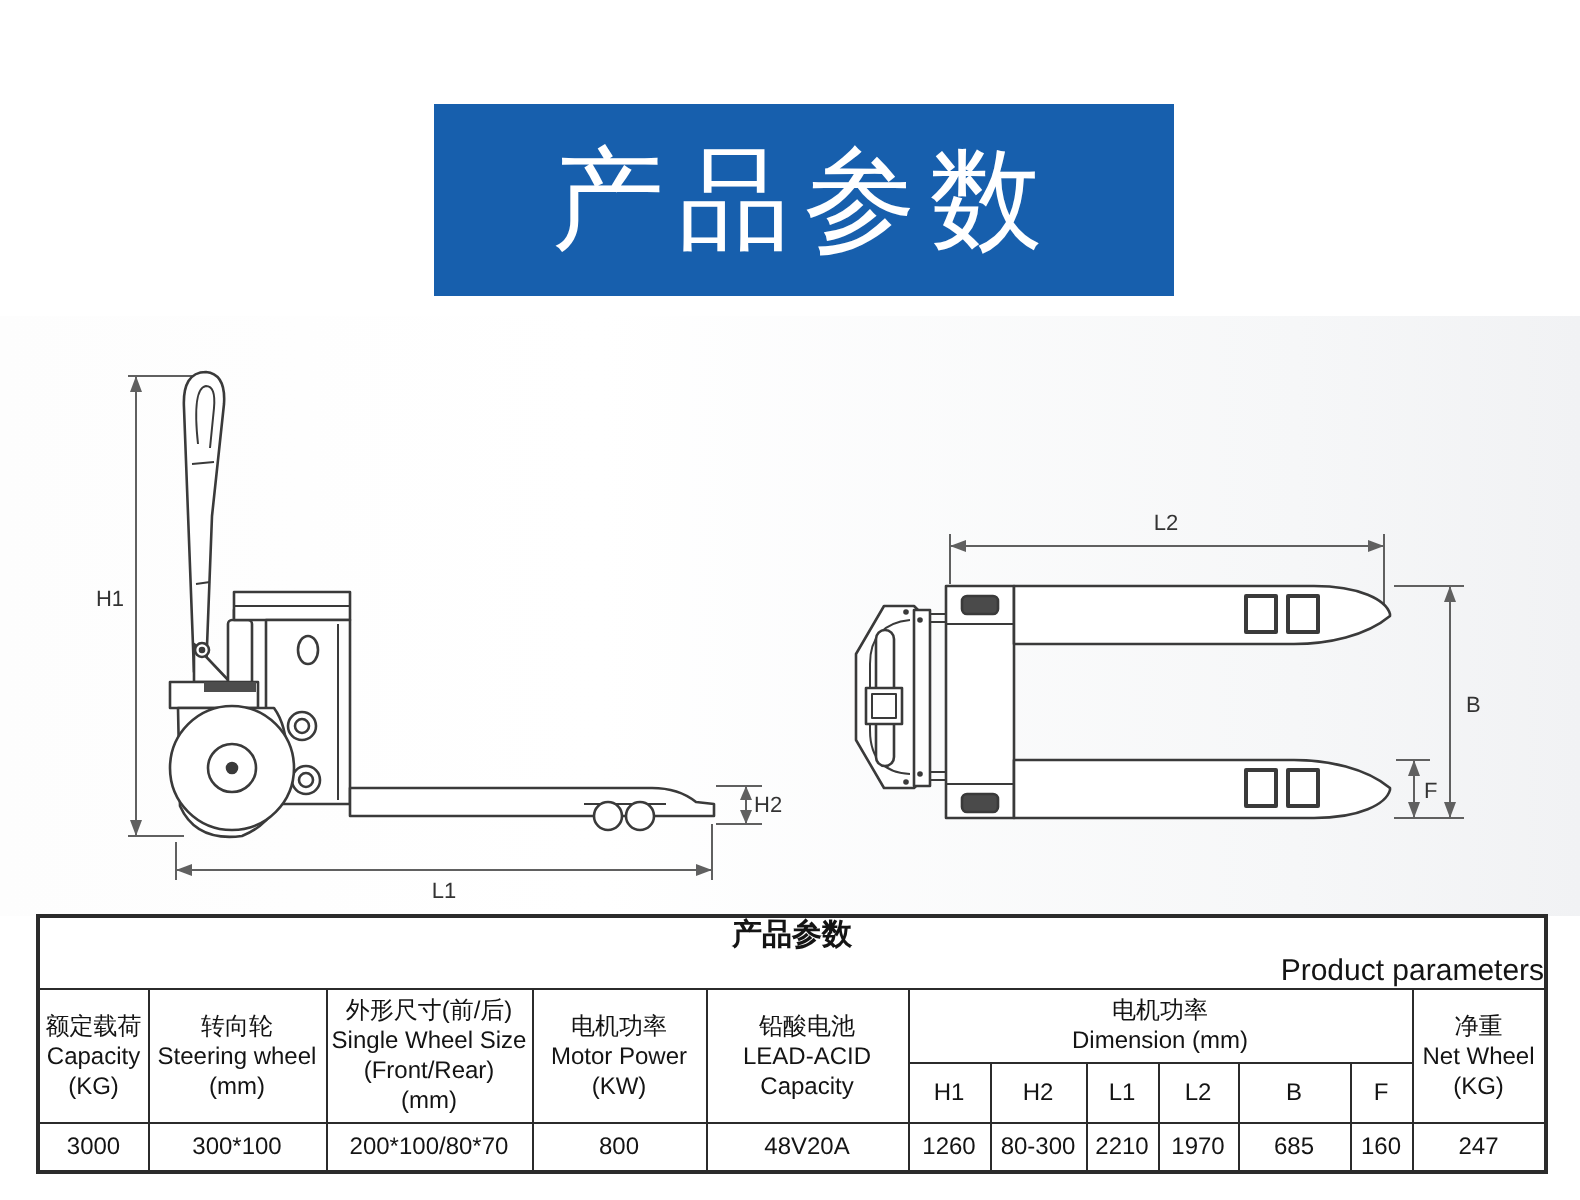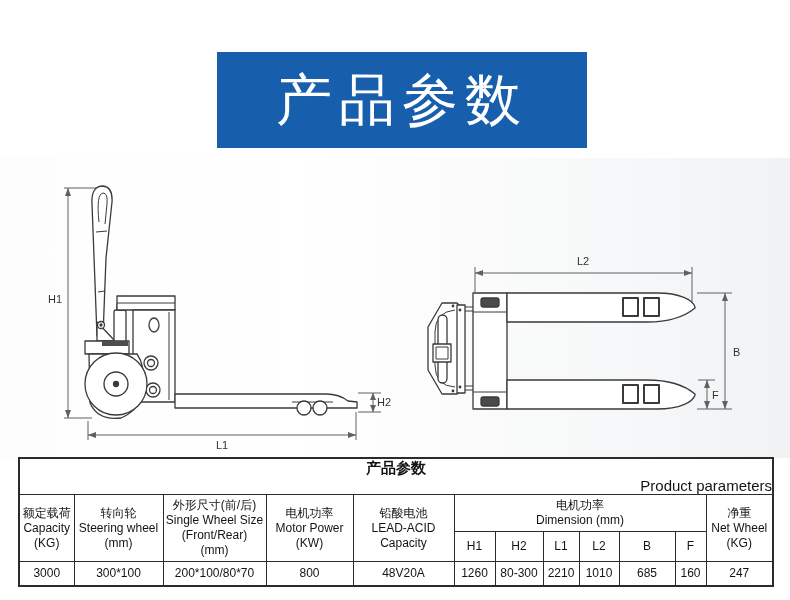--- a/index.html
+++ b/index.html
@@ -251,19 +251,19 @@
   </tr>
   <tr class="row-val">
     <td class="val">3000</td>
     <td class="val">300*100</td>
     <td class="val">200*100/80*70</td>
     <td class="val">800</td>
     <td class="val">48V20A</td>
     <td class="val">1260</td>
     <td class="val">80-300</td>
     <td class="val">2210</td>
-    <td class="val">1010</td>
+    <td class="val">1970</td>
     <td class="val">685</td>
     <td class="val">160</td>
     <td class="val">247</td>
   </tr>
 </tbody>
   </table>
 
 </body></html>

